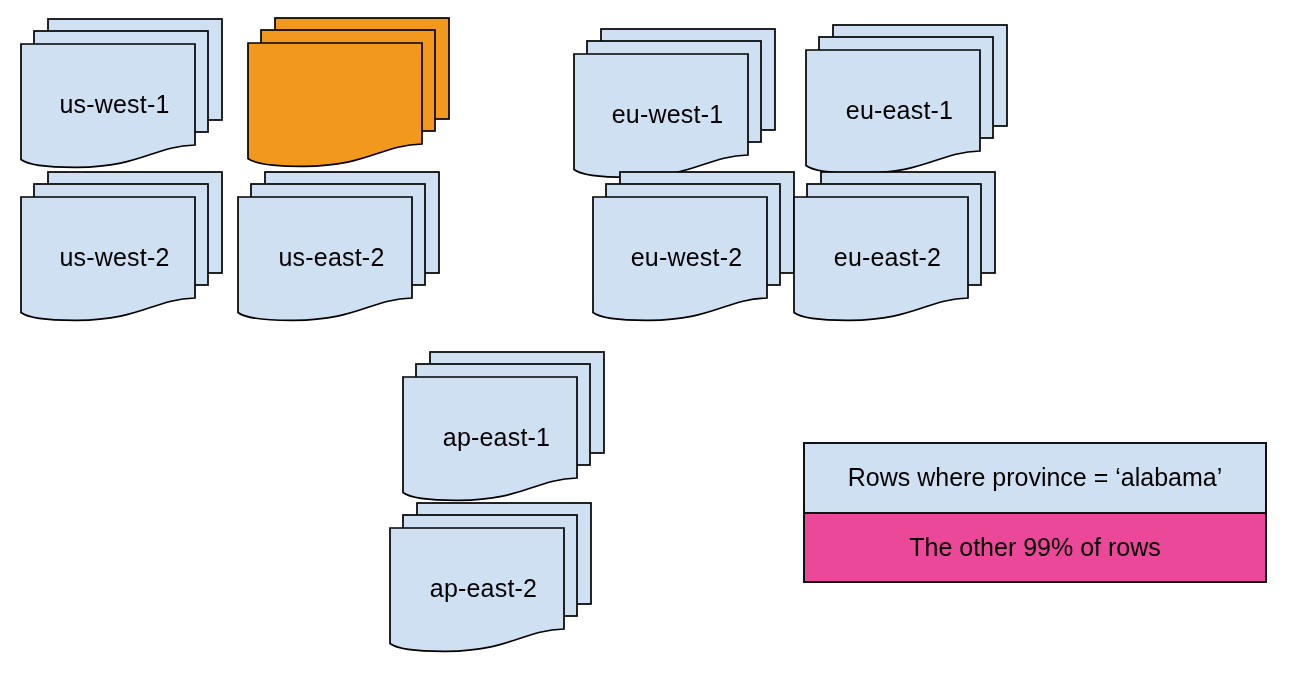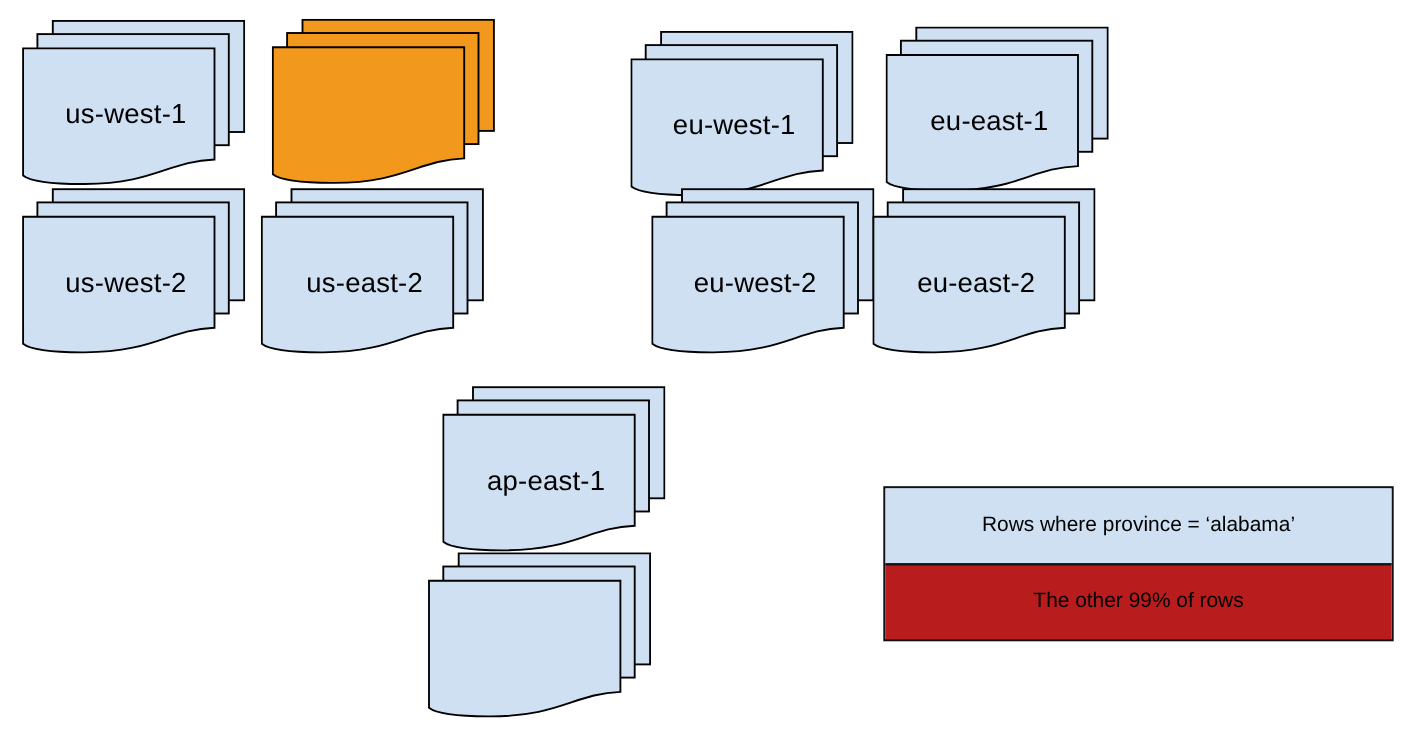--- a/index.html
+++ b/index.html
@@ -52,21 +52,21 @@
     border: 2px solid #111111;
     display: flex;
     flex-direction: column;
     background: #ffffff;
   }
   .legend-row {
     flex: 1 1 0;
     display: flex;
     align-items: center;
     justify-content: center;
-    font-size: 19px;
+    font-size: 25px;
     color: #000000;
   }
   .legend-row + .legend-row {
     border-top: 2px solid #111111;
   }
 </style>
 </head>
 <body>
 
 <div class="canvas" id="canvas">
@@ -140,22 +140,23 @@
       <path class="sheet" d="M1,26 L175,26 L175,127 C133,128.5 121,149 57,149.3 C36,149.4 9,148 1,141.5 Z"></path>
     </svg>
     <figcaption class="stack-label">ap-east-1</figcaption>
   </figure>
     <figure class="stack" style="left: 389px; top: 502px; --fill: #CFE0F3;">
     <svg viewBox="0 0 203 151" width="203" height="151">
       <rect class="sheet" x="28" y="1" width="174" height="101"></rect>
       <rect class="sheet" x="14" y="13" width="174" height="101"></rect>
       <path class="sheet" d="M1,26 L175,26 L175,127 C133,128.5 121,149 57,149.3 C36,149.4 9,148 1,141.5 Z"></path>
     </svg>
+    <figcaption class="stack-label">ap-east-2</figcaption>
   </figure>
     <div class="legend" id="legend" style="left: 803px; top: 442px; width: 464px; height: 141px;">
     <div class="legend-row" style="background: rgb(207, 224, 243);">
       <span>Rows where province = ‘alabama’</span>
     </div>
-    <div class="legend-row" style="background: #b91c1c;">
+    <div class="legend-row" style="background: #ec4899;">
       <span>The other 99% of rows</span>
     </div>
   </div>
 </div>
 
 </body></html>

